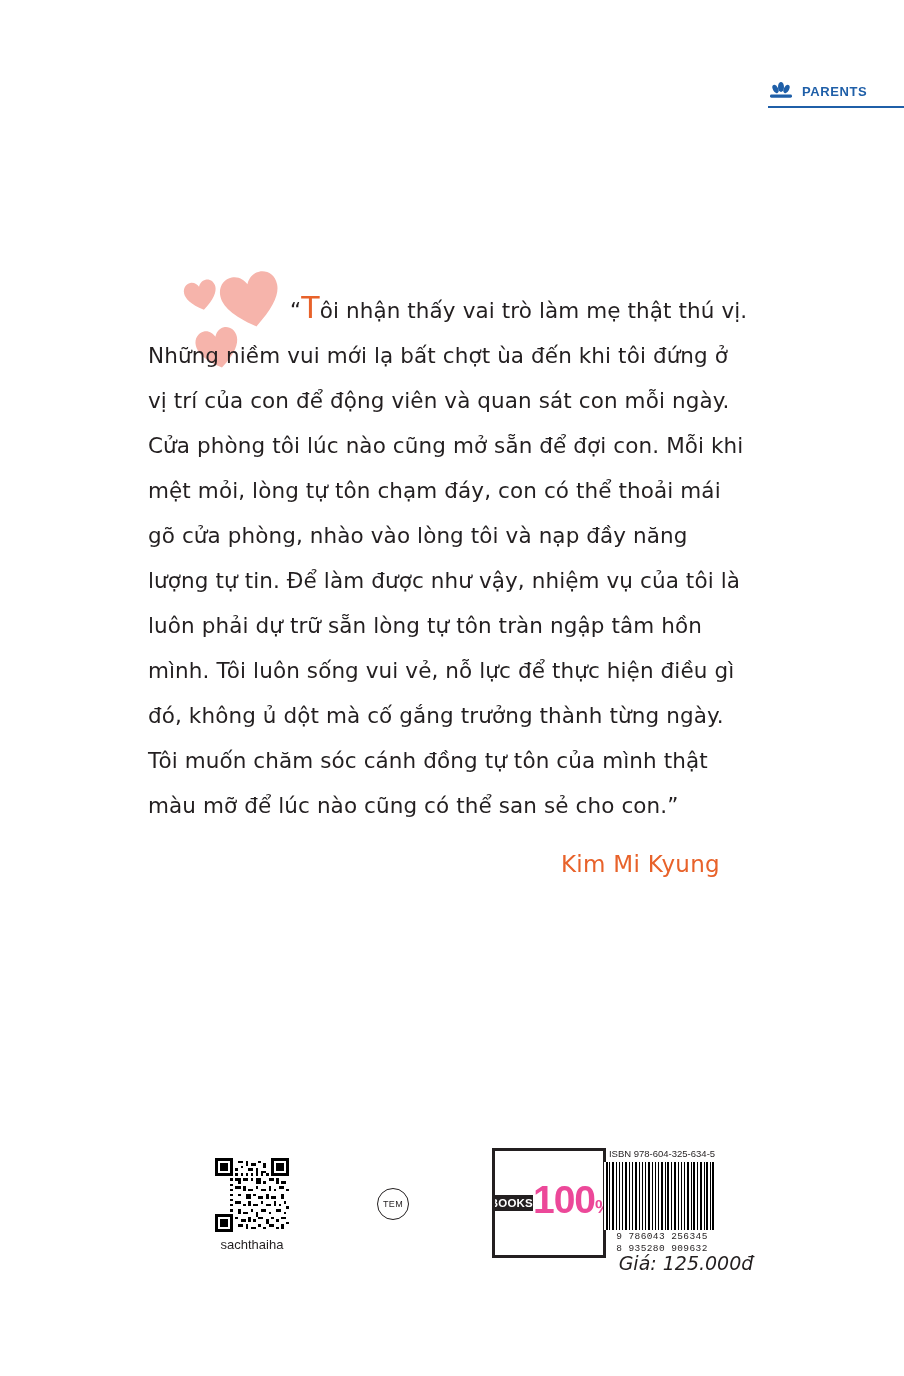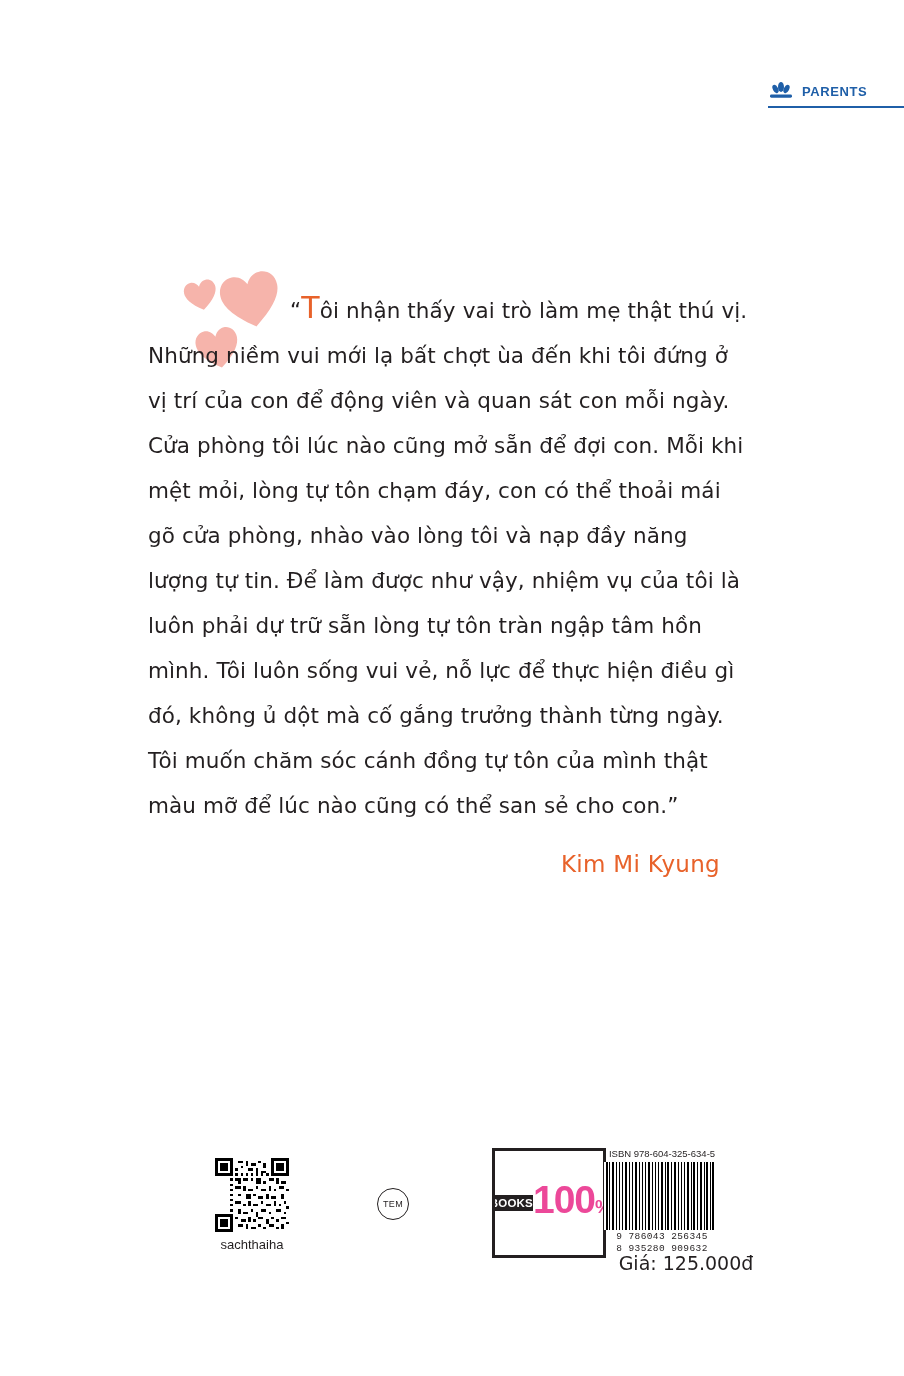--- a/index.html
+++ b/index.html
@@ -230,20 +230,21 @@
   }
   .price {
     position: absolute;
     left: 606px;
     top: 112px;
     width: 160px;
     text-align: center;
     font-family: "DejaVu Sans", sans-serif;
     font-size: 19px;
     color: #231f20;
+    font-style: italic;
   }
 </style>
 </head>
 <body>
 
 <div class="parents-badge">
   <span class="logo-mark">
     <svg width="26" height="26" viewBox="0 0 26 26">
       <g fill="#1f5fa8">
         <ellipse cx="13" cy="9" rx="3" ry="5"></ellipse>

